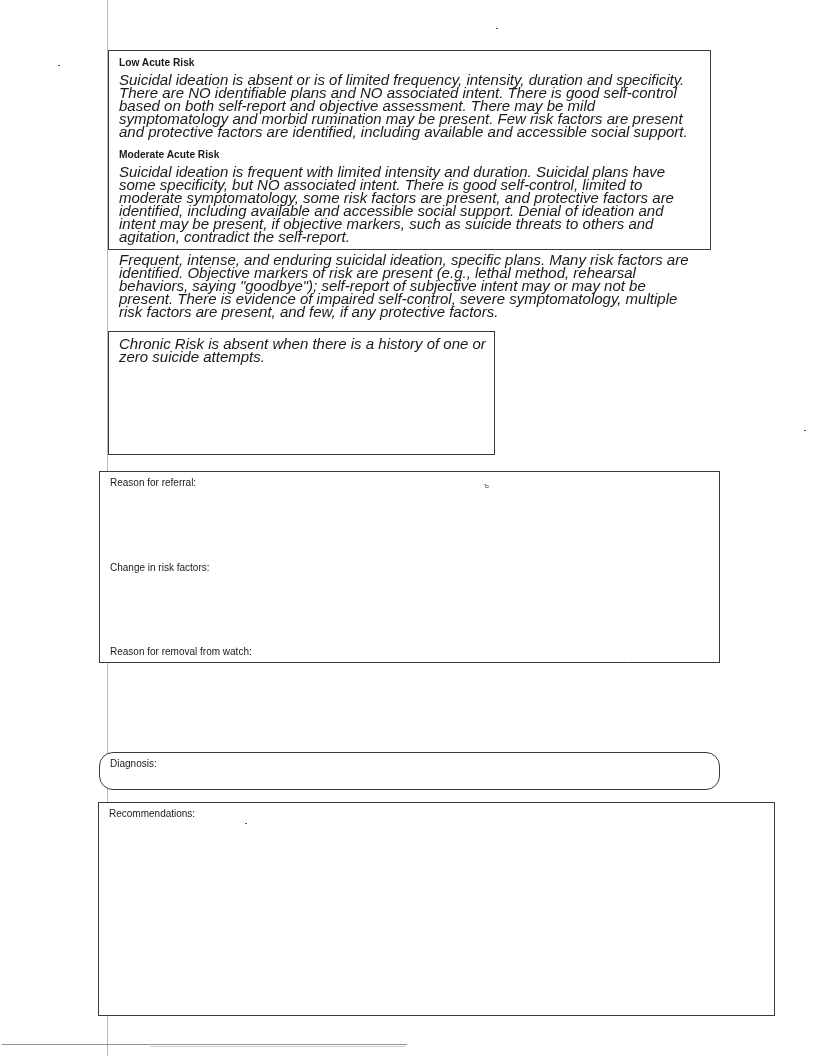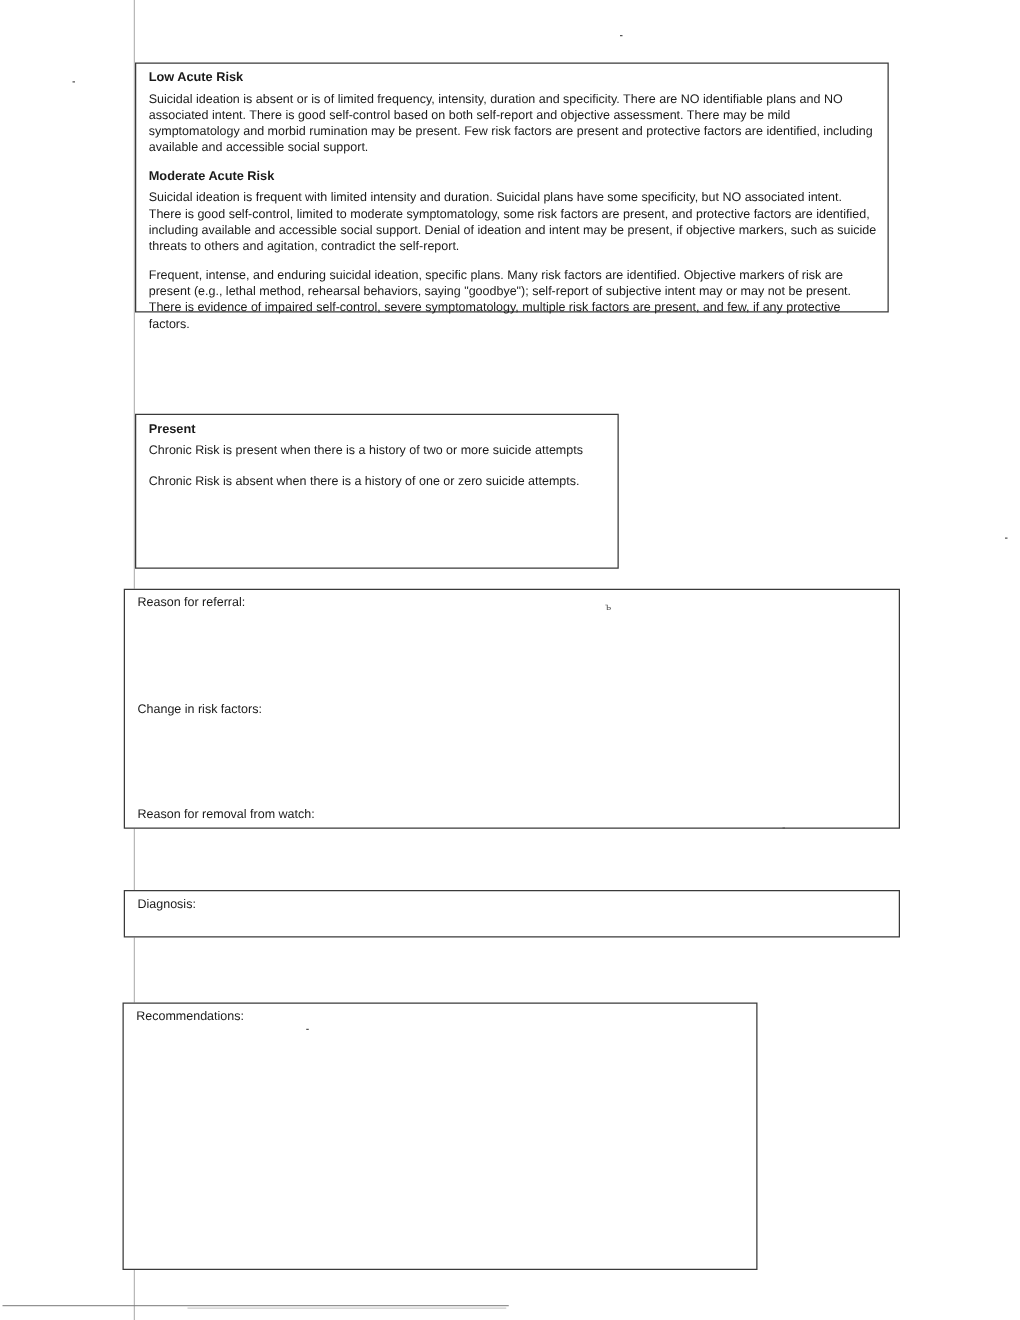--- a/index.html
+++ b/index.html
@@ -70,42 +70,44 @@
     }
     .box-reason {
       left: 99px;
       top: 471px;
       width: 621px;
       height: 192px;
       padding: 4px 8px 0 10px;
     }
     .box-diagnosis {
       left: 99px;
-      top: 712px;
+      top: 752px;
       width: 621px;
       height: 38px;
       padding: 4px 8px 0 10px;
+      border-radius: 14px;
     }
     .box-recommend {
       left: 98px;
       top: 802px;
-      width: 508px;
+      width: 677px;
       height: 214px;
       padding: 4px 8px 0 10px;
     }
     .heading {
       font-weight: bold;
       font-size: 10.2px;
       line-height: 13px;
       margin: 0 0 4px 0;
     }
     .para {
-      font-size: 10px;
+      font-size: 15px;
       line-height: 13px;
       margin: 0 0 10px 0;
+      font-style: italic;
     }
     .field-label {
       font-size: 10px;
       line-height: 13px;
       position: absolute;
       left: 10px;
     }
     .stray-mark {
       position: absolute;
       font-size: 8px;
@@ -131,24 +133,20 @@
     <div class="heading">Moderate Acute Risk</div>
     <div class="para">Suicidal ideation is frequent with limited intensity and duration.  Suicidal plans have some specificity, but NO associated intent.  There is good self-control, limited to moderate symptomatology, some risk factors are present, and protective factors are identified, including available and accessible social support.  Denial of ideation and intent may be present, if objective markers, such as suicide threats to others and agitation, contradict the self-report.</div>
   </div>
   <div>
     <div class="para" style="margin-bottom:0">Frequent, intense, and enduring suicidal ideation, specific plans.  Many risk factors are identified.  Objective markers of risk are present (e.g., lethal method, rehearsal behaviors, saying "goodbye"); self-report of subjective intent may or may not be present.  There is evidence of impaired self-control, severe symptomatology, multiple risk factors are present, and few, if any protective factors.</div>
   </div>
 </section>
 
 <section class="box box-chronic">
   <div>
-    <div class="heading">Present</div>
-    <div class="para" style="margin-bottom:12px">Chronic Risk is present when there is a history of two or more suicide attempts</div>
-  </div>
-  <div>
     <div class="para">Chronic Risk is absent when there is a history of one or zero suicide attempts.</div>
   </div>
 </section>
 
 <section class="box box-reason">
   <div class="field-label" style="top:4px">Reason for referral:</div>
   <div class="stray-mark" style="left:384px;top:9px">ъ</div>
   <div class="field-label" style="top:89px">Change in risk factors:</div>
   <div class="field-label" style="top:173px">Reason for removal from watch:</div>
   <div class="speck" style="left:526px;top:190px;"></div>

